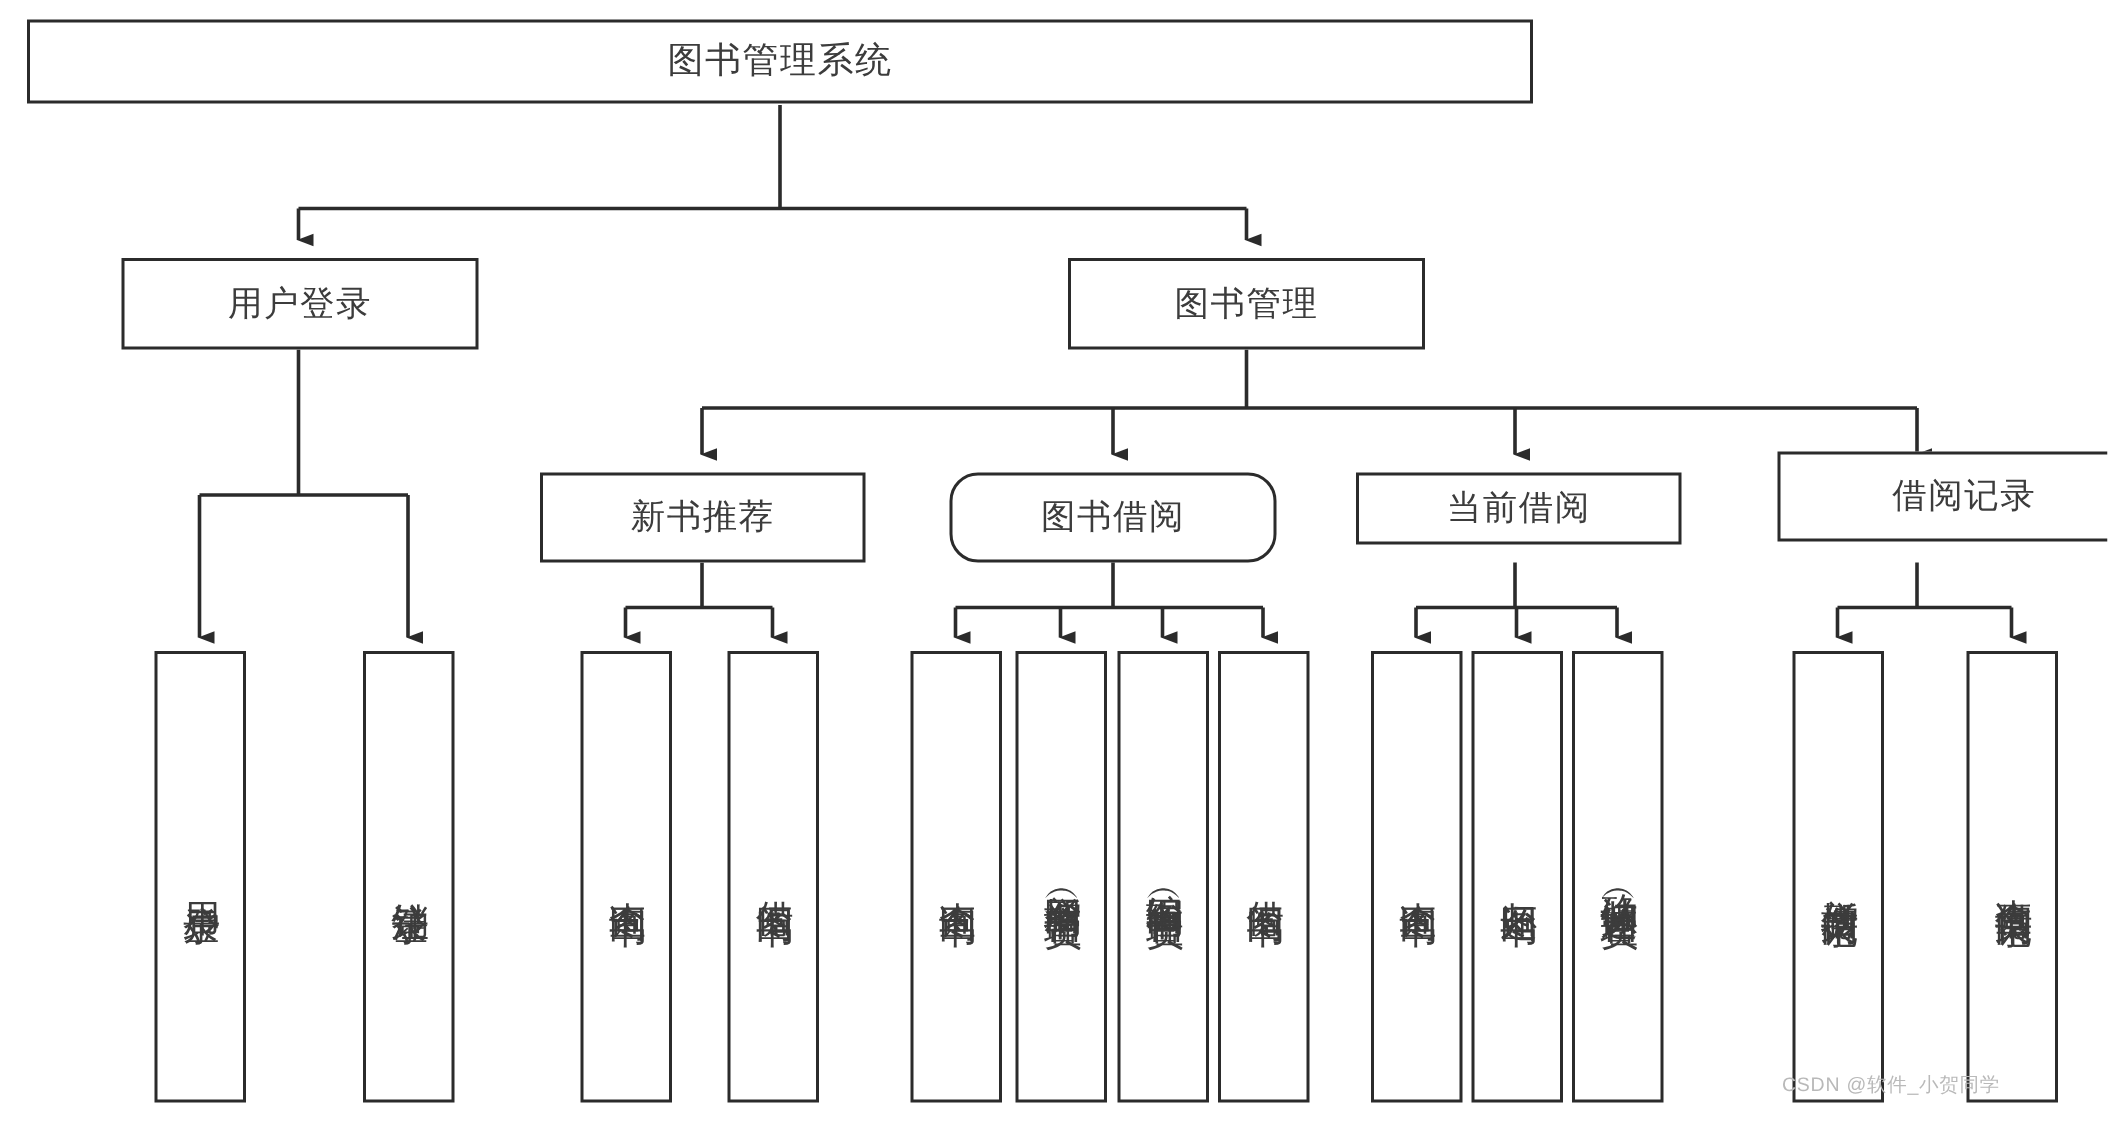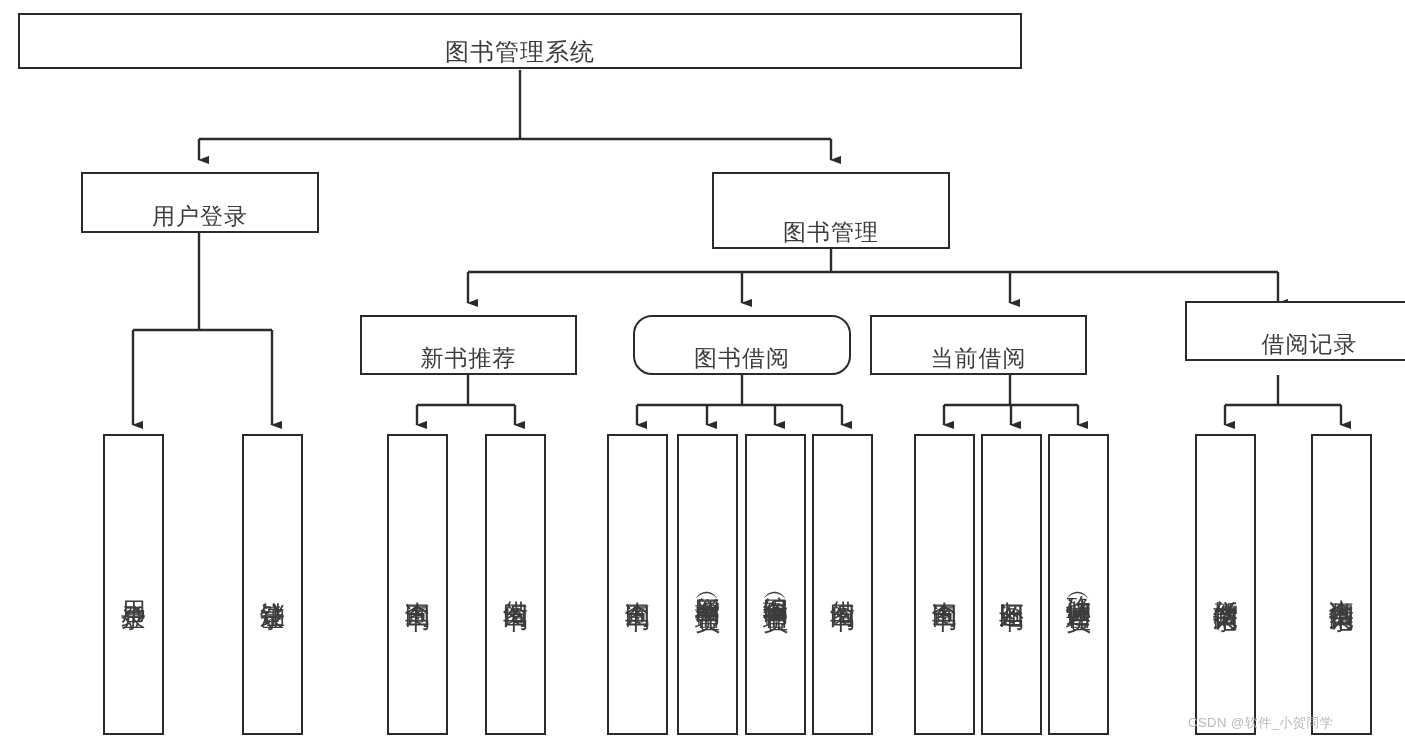--- a/index.html
+++ b/index.html
@@ -25,21 +25,21 @@
     width: 1405px;
     height: 747px;
     pointer-events: none;
   }
   .node {
     position: absolute;
     box-sizing: border-box;
     background: #ffffff;
     border: 2.2px solid #2b2b2b;
     display: flex;
-    align-items: flex-end;
+    align-items: center;
     justify-content: center;
     color: #3c3c3c;
     z-index: 2;
   }
   .node.horiz {
     font-size: 23px;
     letter-spacing: 1px;
     line-height: 1.2;
     white-space: nowrap;
   }
@@ -125,31 +125,31 @@
     </g>
   </svg>
 
   <div class="node horiz root" style="left:18px; top:13px; width:1004px; height:56px;">
     <span>图书管理系统</span>
   </div>
 
   <div class="node horiz" style="left:81px; top:172px; width:238px; height:61px;">
     <span>用户登录</span>
   </div>
-  <div class="node horiz" style="left:712px; top:172px; width:238px; height:77px;">
+  <div class="node horiz" style="left:712px; top:172px; width:238px; height:61px;">
     <span>图书管理</span>
   </div>
 
   <div class="node horiz" style="left:360px; top:315px; width:217px; height:60px;">
     <span>新书推荐</span>
   </div>
   <div class="node horiz" style="left:633px; top:315px; width:218px; height:60px;border-radius:19px;">
     <span>图书借阅</span>
   </div>
-  <div class="node horiz" style="left:870px; top:315px; width:217px; height:60px;">
+  <div class="node horiz" style="left:904px; top:315px; width:217px; height:48px;">
     <span>当前借阅</span>
   </div>
   <div class="node horiz" style="left:1170px; top:301px; width:249px; height:60px;margin-left:15px;">
     <span>借阅记录</span>
   </div>
 
   <div class="node vert" style="left:103px; top:434px; width:61px; height:301px;">
     <span>用户登录</span>
   </div>
   <div class="node vert" style="left:242px; top:434px; width:61px; height:301px;">

